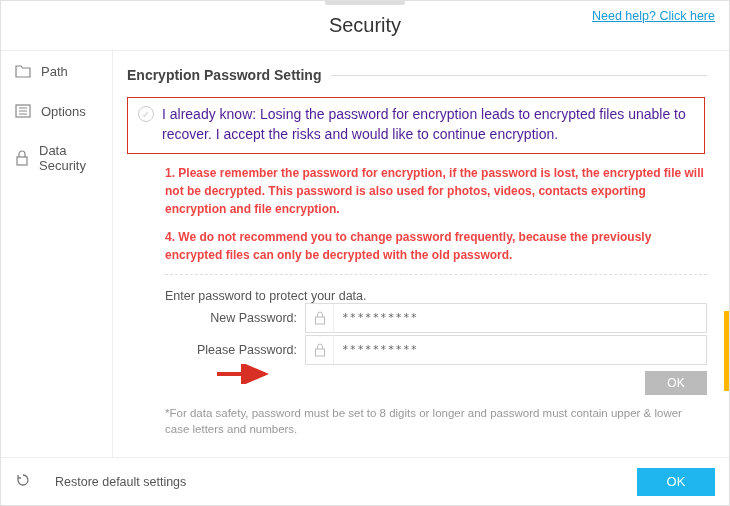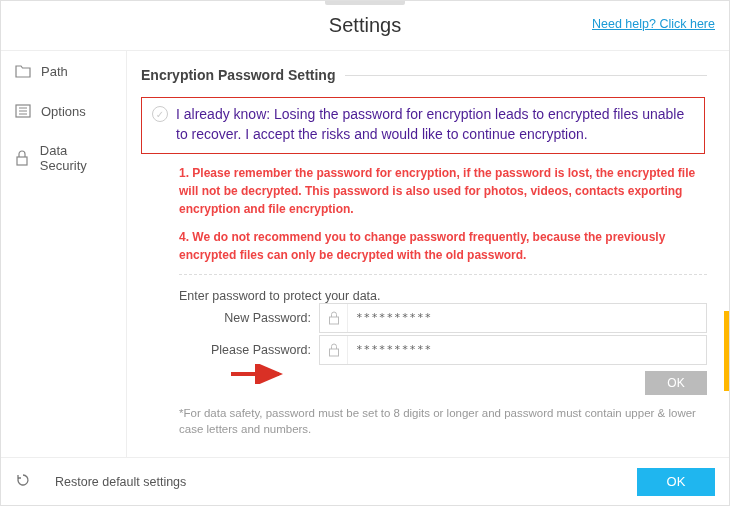--- a/index.html
+++ b/index.html
@@ -21,42 +21,42 @@
       border-bottom: 1px solid #eee;
     }
     .header-title {
       font-size: 20px;
       font-weight: 400;
       color: #333;
     }
     .help-link {
       position: absolute;
       right: 14px;
-      top: 16px;
+      top: 8px;
       color: #1a9ad6;
       text-decoration: underline;
       font-size: 12.5px;
       cursor: pointer;
     }
     .window-controls {
       position: absolute;
       left: 50%;
       top: 0;
       transform: translateX(-50%);
       width: 80px;
       height: 4px;
       background: #ddd;
       border-radius: 0 0 2px 2px;
     }
     .body {
       display: flex;
       height: 406px;
     }
     .sidebar {
-      width: 126px;
+      width: 112px;
       border-right: 1px solid #eee;
       padding-top: 0;
     }
     .sidebar-item {
       display: flex;
       align-items: center;
       gap: 10px;
       padding: 12px 14px;
       font-size: 13px;
       color: #555;
@@ -234,21 +234,21 @@
       border: none;
       font-size: 13px;
       cursor: pointer;
     }
   </style>
 </head>
 <body>
 
 <div class="header">
   <div class="window-controls"></div>
-  <div class="header-title">Settings</div>
+  <div class="header-title">Security</div>
   <a class="help-link">Need help? Click here</a>
 </div>
 
 <div class="body">
   <div class="sidebar">
     <div class="sidebar-item">
       <span class="sidebar-icon">
         <svg width="16" height="14" viewBox="0 0 16 14">
             <path d="M1 2h5l1.5 2H15v9H1z" fill="none" stroke="#888" stroke-width="1.2"></path>
           </svg>

